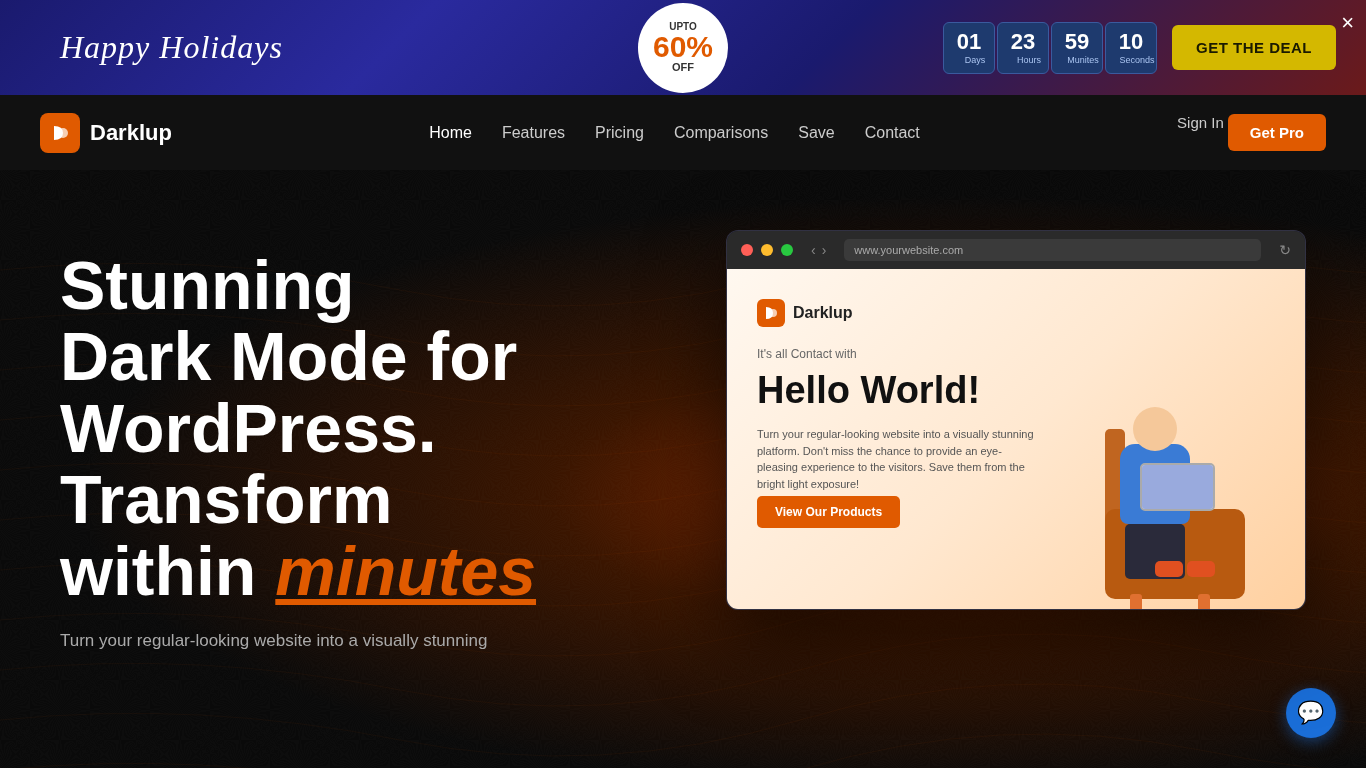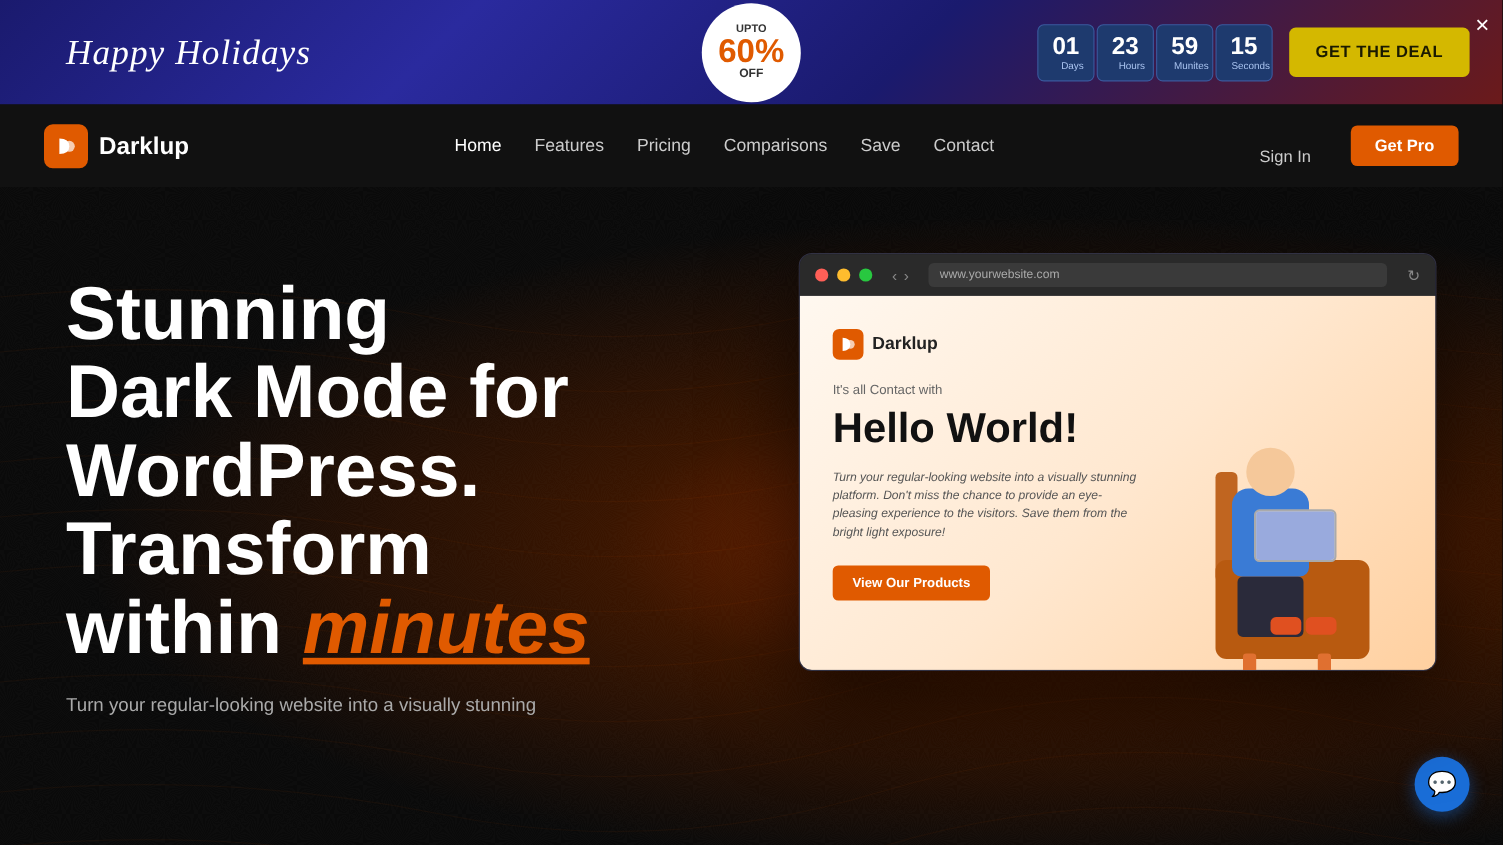--- a/index.html
+++ b/index.html
@@ -145,22 +145,22 @@
     }
     .nav-links li a {
       color: #ccc;
       text-decoration: none;
       font-size: 16px;
       transition: color 0.2s;
     }
     .nav-links li a.active { color: #fff; font-weight: 500; }
     .nav-right {
       display: flex;
-      align-items: flex-end;
-      gap: 36px;
+      align-items: flex-start;
+      gap: 4px;
     }
     .sign-in-btn {
       background: none;
       border: none;
       color: #ccc;
       font-size: 15px;
       cursor: pointer;
     }
     .get-pro-btn {
       background: #e05a00;
@@ -308,22 +308,21 @@
       font-size: 38px;
       font-weight: 900;
       color: #111;
       margin-bottom: 14px;
     }
     .inner-desc {
       font-size: 11px;
       color: #555;
       line-height: 1.5;
       max-width: 280px;
-      margin-bottom: 22px;
-      font-style: italic;
+      margin-bottom: 4px;
     }
     .inner-btn {
       background: #e05a00;
       color: #fff;
       border: none;
       border-radius: 5px;
       padding: 9px 18px;
       font-size: 12px;
       font-weight: 600;
       cursor: pointer;
@@ -447,21 +446,21 @@
       </div>
       <div class="countdown-box">
         <span class="num">23</span>
         <span class="lbl">Hours</span>
       </div>
       <div class="countdown-box">
         <span class="num">59</span>
         <span class="lbl">Munites</span>
       </div>
       <div class="countdown-box">
-        <span class="num">15</span>
+        <span class="num">10</span>
         <span class="lbl">Seconds</span>
       </div>
     </div>
     <button class="get-deal-btn">GET THE DEAL</button>
   </div>
   <button class="close-btn">×</button>
 </div>
 
 <nav class="navbar">
   <div class="logo-area">

